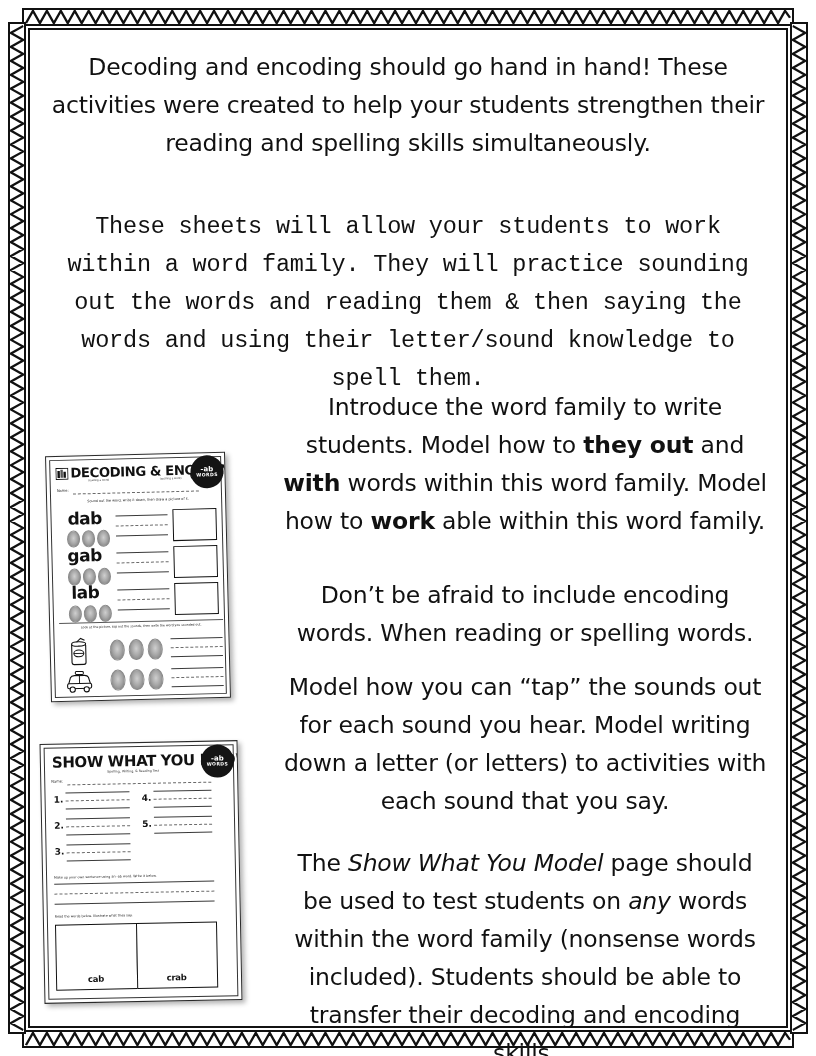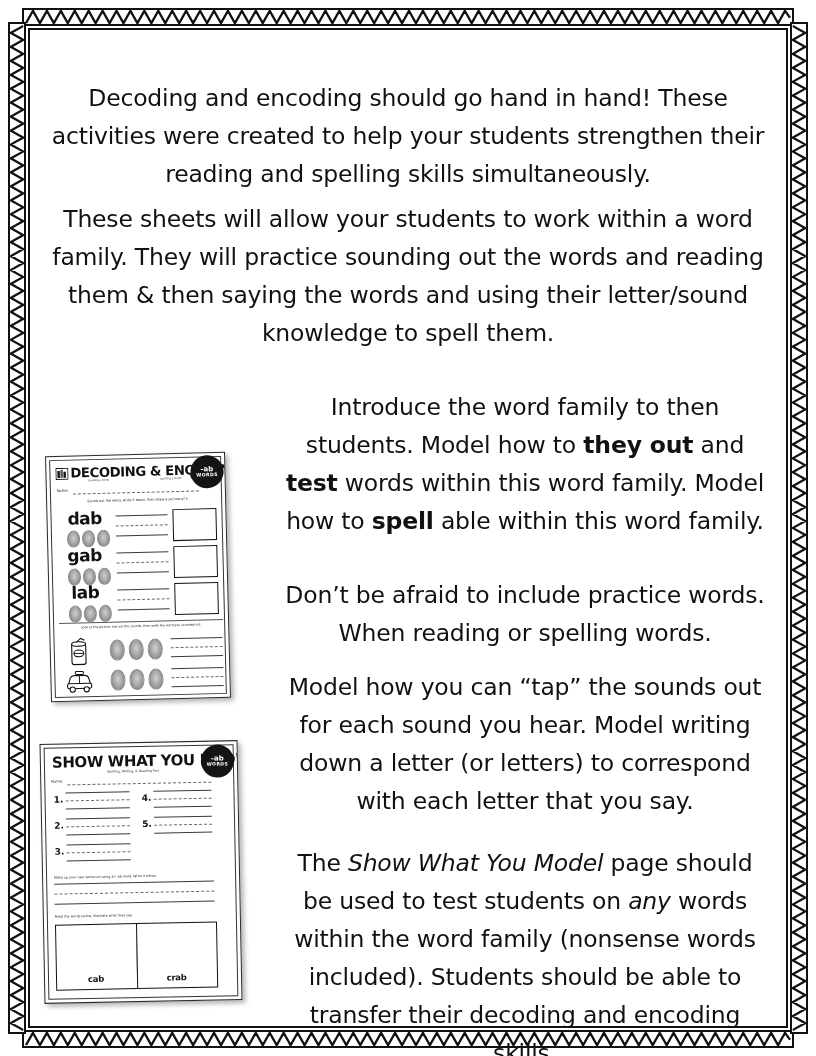--- a/index.html
+++ b/index.html
@@ -49,22 +49,22 @@
   .para{
     font-family:"DejaVu Sans",sans-serif;
     font-size:23.5px;
     line-height:38px;
     color:#111;
     text-align:center;
     letter-spacing:-0.2px;
     margin:0;
   }
 
-  #p-intro1{position:absolute;left:18px;top:16px;width:716px;margin-top:31px;}
-  #p-intro2{position:absolute;left:18px;top:168px;width:716px;}
+  #p-intro1{position:absolute;left:18px;top:16px;width:716px;}
+  #p-intro2{position:absolute;left:18px;top:176px;width:716px;font-family:Liberation Mono, monospace;}
 
   .para-right{
     position:absolute;
     left:248px;
     width:490px;
     font-family:"DejaVu Sans",sans-serif;
     font-size:23.5px;
     line-height:38px;
     color:#111;
     text-align:center;
@@ -231,25 +231,25 @@
     </svg>
   </div>
 
   <div id="inner-rule"></div>
 
   <div id="content">
 
     <p class="para" id="p-intro1">Decoding and encoding should go hand in hand! These activities were created to help your students strengthen their reading and spelling skills simultaneously.</p>
     <p class="para" id="p-intro2">These sheets will allow your students to work within a word family. They will practice sounding out the words and reading them &amp; then saying the words and using their letter/sound knowledge to spell them.</p>
 
-    <p class="para-right" id="p-step1"><span>Introduce the word family to then students. Model how to </span><b>they out</b><span> and </span><b>test</b><span> words within this word family. Model how to </span><b>spell</b><span> able within this word family.</span></p>
-
-    <p class="para-right" id="p-step2">Don’t be afraid to include practice words. When reading or spelling words.</p>
-
-    <p class="para-right" id="p-step3">Model how you can “tap” the sounds out for each sound you hear. Model writing down a letter (or letters) to correspond with each letter that you say.</p>
+    <p class="para-right" id="p-step1"><span>Introduce the word family to write students. Model how to </span><b>they out</b><span> and </span><b>with</b><span> words within this word family. Model how to </span><b>work</b><span> able within this word family.</span></p>
+
+    <p class="para-right" id="p-step2">Don’t be afraid to include encoding words. When reading or spelling words.</p>
+
+    <p class="para-right" id="p-step3">Model how you can “tap” the sounds out for each sound you hear. Model writing down a letter (or letters) to activities with each sound that you say.</p>
 
     <p class="para-right" id="p-step4"><span>The </span><i>Show What You Model</i><span> page should be used to test students on </span><i>any</i><span> words within the word family (nonsense words included). Students should be able to transfer their decoding and encoding skills.</span></p>
 
     <div class="sheet" id="sheet-decoding">
       <div class="sheet-inner">
 
         <svg style="position:absolute;left:5px;top:7px;" width="13" height="12" viewBox="0 0 13 12">
           <rect x="0.5" y="0.5" width="12" height="11" fill="#fff" stroke="#111" stroke-width="1"></rect>
           <rect x="2" y="3" width="2.4" height="7" fill="#111"></rect>
           <rect x="5" y="2" width="2.4" height="8" fill="#555"></rect>

